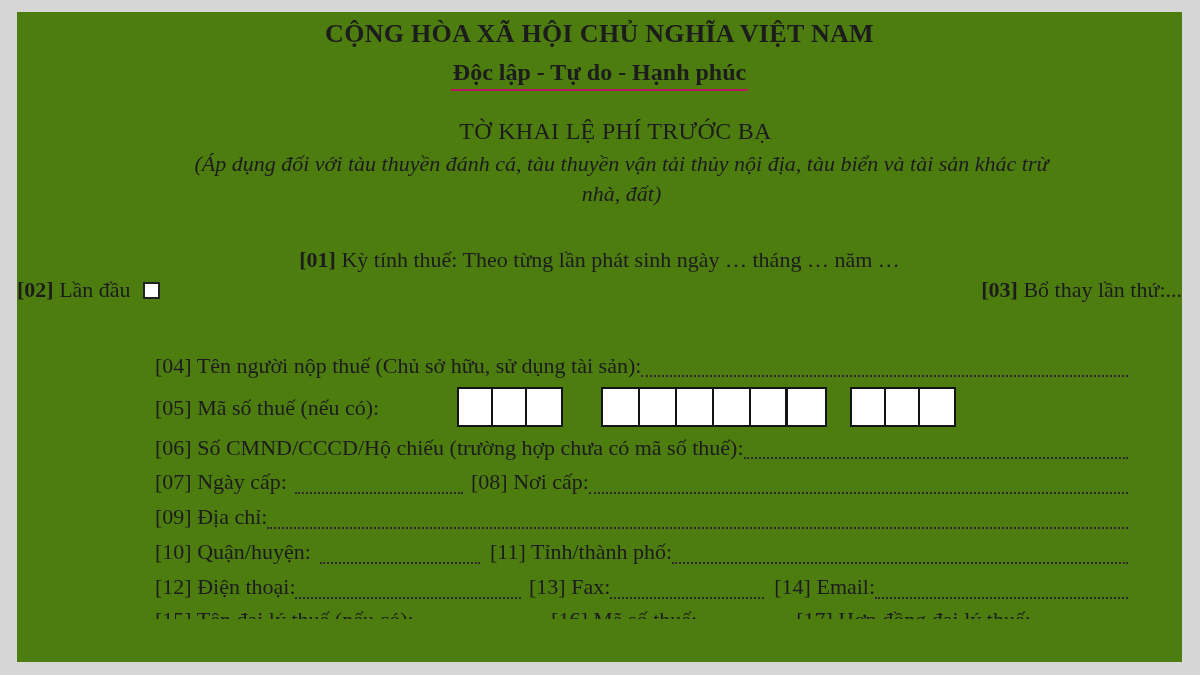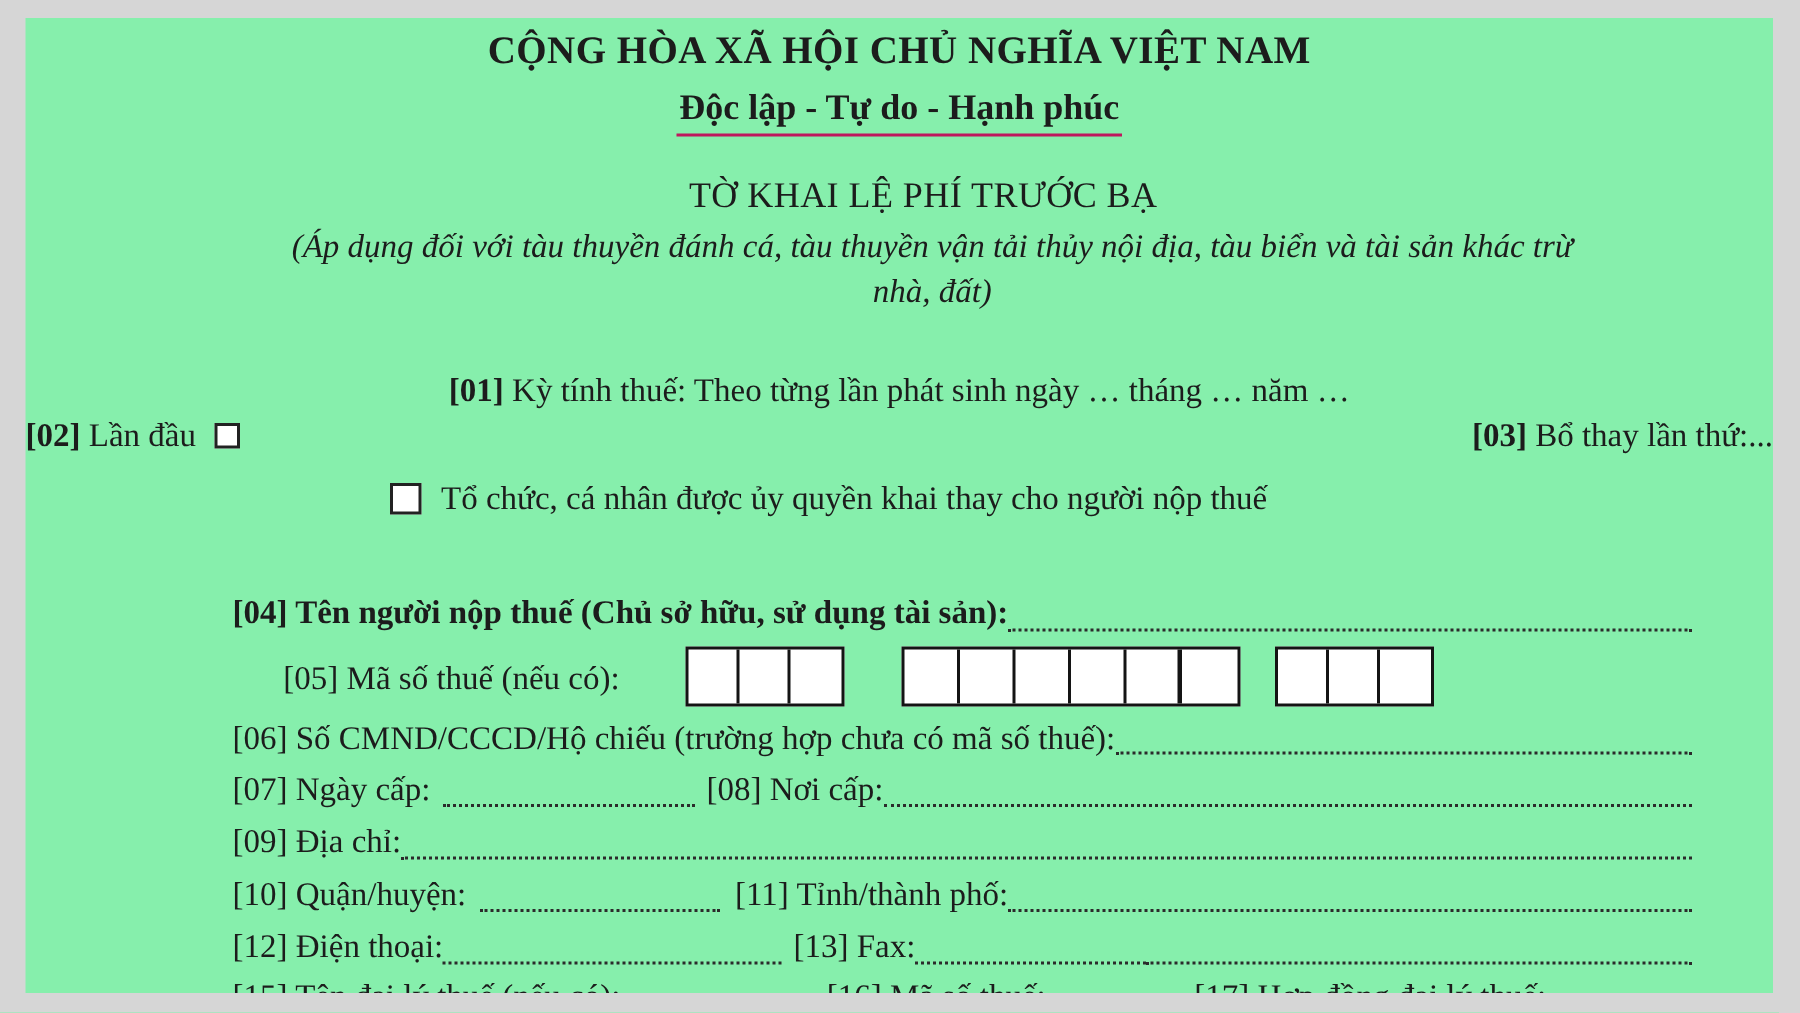--- a/index.html
+++ b/index.html
@@ -8,21 +8,21 @@
     background: #d6d6d6;
     position: relative;
     overflow: hidden;
     font-family: "Liberation Serif", "DejaVu Serif", serif;
     color: #1c1c1c;
   }
   .page {
     position: absolute;
     left: 17px; top: 12px;
     width: 1165px; height: 650px;
-    background: #86efac;
+    background: #4d7c0f;
     overflow: hidden;
     padding-top: 6px;
   }
   
   .hdr { text-align: center; }
   .nat-title { font-size: 26px; font-weight: bold; line-height: 32px; letter-spacing: 0.3px; }
   .motto-wrap { margin-top: 6px; line-height: 32px; }
   .motto {
     display: inline-block;
     font-size: 24px; font-weight: bold;
@@ -39,29 +39,29 @@
     margin-top: 10px; margin-left: 243px;
     display: flex; align-items: center; gap: 13px;
     font-size: 22px; height: 34px;
   }
   .cbx { display: inline-block; border: 2px solid #222; background: #fff; }
   .cbx.small { width: 17px; height: 17px; margin-left: 7px; vertical-align: -2px; }
   .cbx.big { width: 21px; height: 21px; flex-shrink: 0; }
   
   .fields { margin: 42px 54px 0 138px; font-size: 22px; }
   .frow { display: flex; align-items: baseline; height: 35px; line-height: 33px; white-space: nowrap; }
-  .frow.bold { font-weight: bold; height: 36px; }
+  .frow.bold { font-weight: normal; height: 36px; align-items: center; }
   .lbl { flex-shrink: 0; }
   .dots { align-self: flex-end; margin-bottom: 6px; border-bottom: 2.5px dotted #2b2b2b; height: 0; }
   .fill { flex: 1; }
   .w168 { width: 168px; } .w160 { width: 160px; } .w226 { width: 226px; } .w154 { width: 154px; }
   .ml8 { margin-left: 8px; } .ml10 { margin-left: 10px; }
   .lw140 { width: 140px; } .lw165 { width: 165px; } .lw292 { width: 292px; }
   
-  .mst-row { display: flex; align-items: center; height: 48px; line-height: 33px; white-space: nowrap; text-align: center; }
+  .mst-row { display: flex; align-items: center; height: 48px; line-height: 33px; white-space: nowrap; }
   .mst-group { display: flex; border: 2px solid #141414; height: 40px; background: #fff; }
   .g1 { margin-left: 10px; } .g2 { margin-left: 38px; } .g3 { margin-left: 23px; }
   .mst-cell { width: 34px; border-right: 2px solid #141414; }
   .g2 .mst-cell { width: 37px; }
   .g2 .mst-cell:nth-child(5) { border-right-width: 3px; }
   .mst-group .mst-cell:last-child { border-right: none; }
   
   .cut-row { height: 14px; overflow: hidden; font-size: 22px; line-height: 30px; white-space: nowrap; }
 </style>
 </head>
@@ -91,24 +91,20 @@
       <span class="no">[02]</span>
       <span>Lần đầu</span>
       <span class="cbx small"></span>
     </span>
     <span class="seg">
       <span class="no">[03]</span>
       <span>Bổ thay lần thứ:...</span>
     </span>
   </div>
 
-  <div class="row-auth">
-    <span class="cbx big"></span>
-    <span>Tổ chức, cá nhân được ủy quyền khai thay cho người nộp thuế</span>
-  </div>
 
   <div class="fields">
 
     <div class="frow bold">
       <span class="lbl">
         <span>[04]</span> <span>Tên người nộp thuế (Chủ sở hữu, sử dụng tài sản):</span>
       </span>
       <span class="dots fill"></span>
     </div>
 
@@ -174,19 +170,22 @@
 
     <div class="frow">
       <span class="lbl lw140">
         <span>[12]</span> <span>Điện thoại:</span>
       </span>
       <span class="dots w226"></span>
       <span class="lbl ml8">
         <span>[13]</span> <span>Fax:</span>
       </span>
       <span class="dots w154"></span>
+      <span class="lbl ml10">
+        <span>[14]</span> <span>Email:</span>
+      </span>
       <span class="dots fill"></span>
     </div>
 
     <div class="cut-row">[15] Tên đại lý thuế (nếu có):........................ [16] Mã số thuế:................. [17] Hợp đồng đại lý thuế:...</div>
 
   </div>
 </div>
 
 </body></html>

